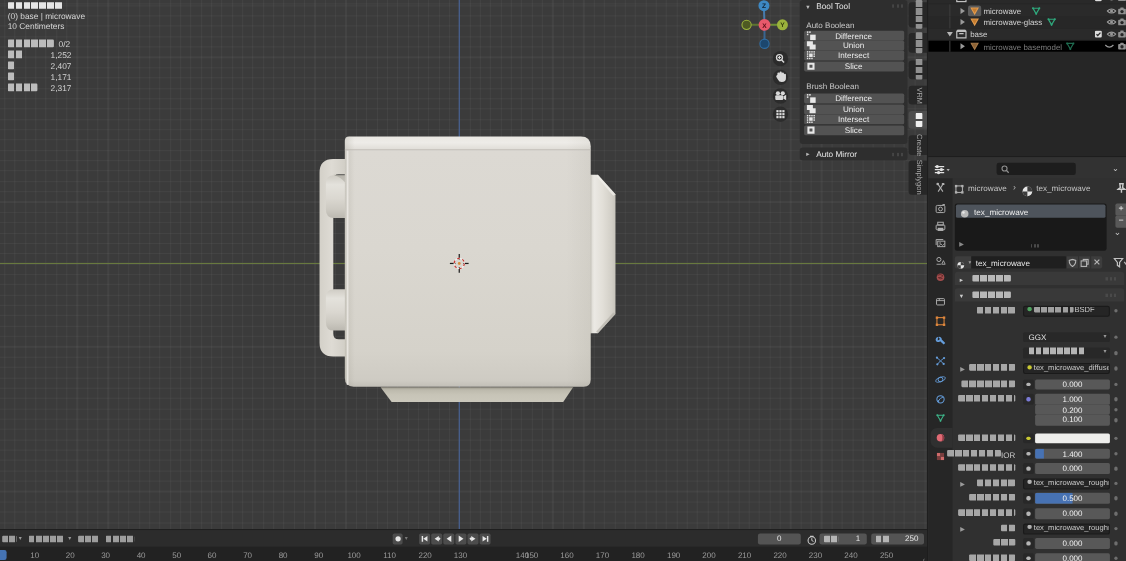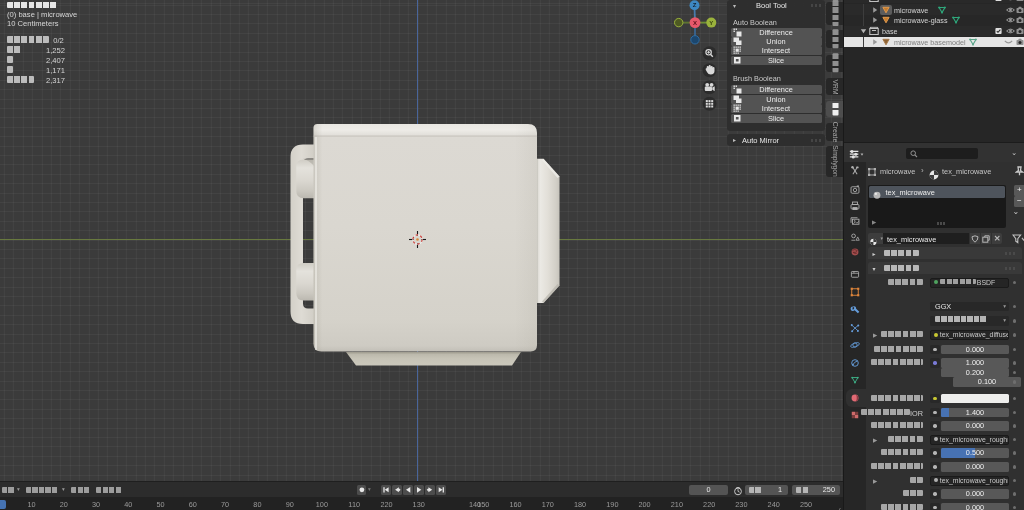--- a/index.html
+++ b/index.html
@@ -190,21 +190,21 @@
             <rect x="38.5" y="102.8" width="2" height="2"></rect>
             <rect x="41.2" y="102.8" width="2" height="2"></rect>
         <rect x="35.8" y="105.5" width="2" height="2"></rect>
             <rect x="38.5" y="105.5" width="2" height="2"></rect>
             <rect x="41.2" y="105.5" width="2" height="2"></rect>
       </g>
     </g>
   </svg>
   <div class="abs panel" style="left:727px;top:0px;width:98px;height:131px;">
     <div class="phead" style="position:absolute;left:6px;top:1.5px;color:#bbb;font-size:6px;">▾</div>
-    <div class="phead" style="position:absolute;left:29px;top:0.8px;">Bool Tool</div>
+    <div class="phead" style="position:absolute;left:15px;top:0.8px;">Bool Tool</div>
         <span style="position:absolute;right:4px;top:4px;width:10px;height:3px;background:repeating-linear-gradient(90deg,#454545 0 2px,transparent 2px 4px);"></span>
     <div class="plabel" style="position:absolute;left:6px;top:17.5px;">Auto Boolean</div>
     <div class="bbtn" style="top:27.6px;">Difference<svg width="9" height="9">
             <g fill="#e8e8e8">
               <rect x="0.5" y="0.5" width="1.4" height="1.4"></rect>
               <rect x="2.6" y="0.5" width="1.4" height="1.4"></rect>
               <rect x="0.5" y="2.6" width="1.4" height="1.4"></rect>
               <rect x="3.5" y="3.5" width="5" height="5"></rect>
             </g>
           </svg></div>
@@ -494,21 +494,21 @@
             </svg>
           </span>
     <span style="position:absolute;left:171.5px;height:100%">
             <svg width="8" height="8" style="position:absolute;top:50%;transform:translateY(-50%);">
               <rect x="0.5" y="2" width="7" height="5" rx="0.8" fill="#909090"></rect>
               <rect x="2.4" y="0.8" width="3.2" height="1.5" rx="0.6" fill="#909090"></rect>
               <circle cx="4" cy="4.5" r="1.5" fill="#272727"></circle>
             </svg>
           </span>
   </div>
-  <div class="orow" style="top:36.5px;background:#e5e5e5;color:#7d7d7d;">
+  <div class="orow" style="top:36.5px;background:#000000;color:#7d7d7d;">
     <span style="position:absolute;left:19px;top:0;width:1px;height:100%;background:#3d3d3d;"></span>
     <span style="position:absolute;left:28px;height:100%">
             <svg width="6" height="7" style="position:absolute;top:50%;transform:translateY(-50%);">
               <path d="M1.2,0.8 L5.2,3.5 L1.2,6.2 Z" fill="#9a9a9a"></path>
             </svg>
           </span>
     <span style="position:absolute;left:38px;height:100%">
             <svg width="8" height="8" style="position:absolute;top:50%;transform:translateY(-50%);">
               <path d="M4,6.8 L0.9,1.3 L7.1,1.3 Z" fill="#8e6334" stroke="#a5794a" stroke-width="1"></path>
             </svg>
@@ -747,21 +747,21 @@
 <div class="inp" style="left:97px;top:201.5px;width:68px;height:9.5px;line-height:9.5px;">0.000</div>
 <div class="adot" style="left:168.5px;top:204.5px;"></div>
 <div class="plbl" style="top:216px;"><span class="jp" style="width:52px;--c:rgba(200,200,200,.78)"></span></div>
 <div class="dotb" style="left:86px;top:215px;">
           <i style="background:#7a7ad6"></i>
         </div>
 <div class="inp" style="left:97px;top:215px;width:68px;height:9.5px;line-height:9.5px;">1.000</div>
 <div class="adot" style="left:168.5px;top:218px;"></div>
 <div class="inp" style="left:97px;top:224.7px;width:68px;height:9.5px;line-height:9.5px;">0.200</div>
 <div class="adot" style="left:168.5px;top:227.7px;"></div>
-<div class="inp" style="left:97px;top:234.4px;width:68px;height:9.5px;line-height:9.5px;margin-left:12px;">0.100</div>
+<div class="inp" style="left:97px;top:234.4px;width:68px;height:9.5px;line-height:9.5px;">0.100</div>
 <div class="adot" style="left:168.5px;top:237.4px;"></div>
 <div class="plbl" style="top:251.5px;"><span class="jp" style="width:52px;--c:rgba(200,200,200,.78)"></span></div>
 <div class="dotb" style="left:86px;top:250.5px;">
           <i style="background:#c8c832"></i>
         </div>
 <div style="position:absolute;left:97px;top:250.5px;width:68px;height:9.5px;background:#eeeeec;border-radius:1.5px;"></div>
 <div class="adot" style="left:168.5px;top:253.5px;"></div>
 <div class="plbl" style="top:265.5px;"><span class="jp" style="width:49.5px;--c:rgba(200,200,200,.78)"></span><span style="font-size:7.3px;color:#ccc;">IOR</span></div>
 <div class="dotb" style="left:86px;top:264.5px;">
           <i style="background:#b5b5b5"></i>

